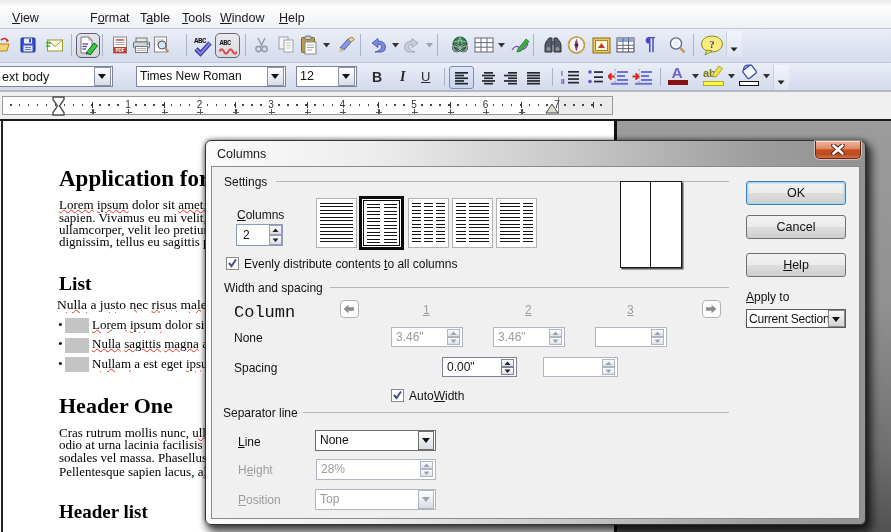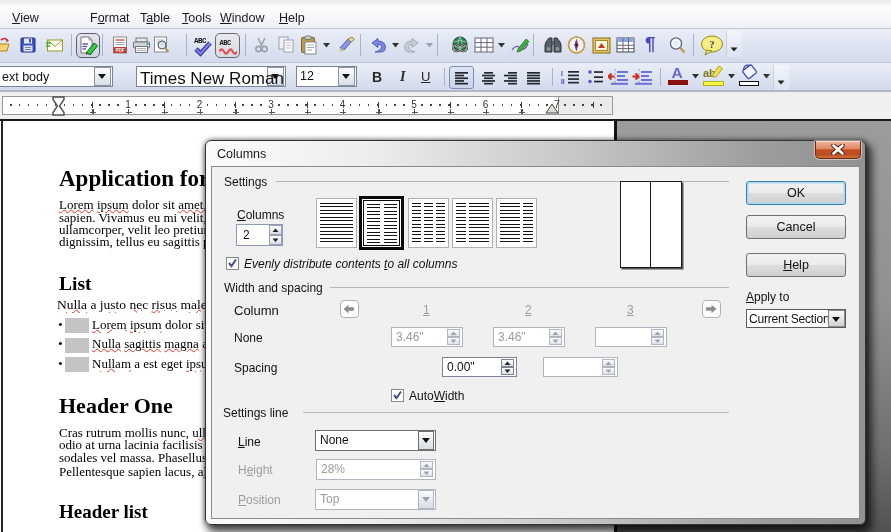--- a/index.html
+++ b/index.html
@@ -206,21 +206,21 @@
 <div class="abs" style="left:444px;top:68px;width:1px;height:18px;background:#a9b2c7;"></div>
 <div class="abs" style="left:552px;top:68px;width:1px;height:18px;background:#a9b2c7;"></div>
 <div class="abs" style="left:660px;top:68px;width:1px;height:18px;background:#a9b2c7;"></div>
 <div class="abs" style="left:-30px;top:66px;width:143px;height:21px;background:#fff;border:1px solid #7c8498;"></div>
 <div class="abs" style="left:94px;top:67px;width:17px;height:19px;background:linear-gradient(180deg,#fdfdfd,#d8dde8);border:1px solid #8b93a6;"></div>
 <div class="abs" style="left:98px;top:74px;width:0;height:0;border-left:4px solid transparent;border-right:4px solid transparent;border-top:5px solid #111;"></div>
 <div class="abs" style="left:2px;top:70px;font-size:12.5px;color:#111;">ext body</div>
 <div class="abs" style="left:136px;top:66px;width:150px;height:21px;background:#fff;border:1px solid #7c8498;"></div>
 <div class="abs" style="left:267px;top:67px;width:17px;height:19px;background:linear-gradient(180deg,#fdfdfd,#d8dde8);border:1px solid #8b93a6;"></div>
 <div class="abs" style="left:271px;top:74px;width:0;height:0;border-left:4px solid transparent;border-right:4px solid transparent;border-top:5px solid #111;"></div>
-<div class="abs" style="left:140px;top:69px;font-size:17px;color:#111;white-space:nowrap;">Times New Roman</div>
+<div class="abs" style="left:140px;top:69px;font-size:12px;color:#111;white-space:nowrap;">Times New Roman</div>
 <div class="abs" style="left:296px;top:66px;width:61px;height:21px;background:#fff;border:1px solid #7c8498;"></div>
 <div class="abs" style="left:338px;top:67px;width:17px;height:19px;background:linear-gradient(180deg,#fdfdfd,#d8dde8);border:1px solid #8b93a6;"></div>
 <div class="abs" style="left:342px;top:74px;width:0;height:0;border-left:4px solid transparent;border-right:4px solid transparent;border-top:5px solid #111;"></div>
 <div class="abs" style="left:300px;top:69px;font-size:12.5px;color:#111;white-space:nowrap;">12</div>
 <div class="abs" style="left:372px;top:69px;font-size:14px;font-weight:bold;color:#2a2a2a;">B</div>
 <div class="abs" style="left:400px;top:69px;font-size:14px;font-style:italic;font-family:'Liberation Serif',serif;color:#2a2a2a;"><b>I</b></div>
 <div class="abs" style="left:421px;top:69px;font-size:13px;color:#2a2a2a;text-decoration:underline;">U</div>
 <div class="abs" style="left:449px;top:66px;width:25px;height:23px;background:linear-gradient(180deg,#dee6f6,#c9d4ec);border:1px solid #7d8eb2;border-radius:3px;"></div>
 <svg style="left:455px;top:72px;" width="14" height="13" viewBox="0 0 14 13">
     <rect x="0" y="0" width="13" height="1.7" fill="#23272e"></rect>
@@ -609,24 +609,24 @@
       <line x1="4.0" y1="40.0" x2="23.7" y2="40.0"></line>
       <line x1="27.2" y1="40.0" x2="37.0" y2="40.0"></line>
       <line x1="4.0" y1="43.5" x2="23.7" y2="43.5"></line>
       <line x1="27.2" y1="43.5" x2="37.0" y2="43.5"></line>
     </g>
   </svg>
 <div class="abs" style="left:226px;top:257px;width:13px;height:13px;background:#fff;border:1px solid #8a8a8a;"></div>
 <svg style="left:227px;top:258px;" width="11" height="11" viewBox="0 0 11 11">
     <path d="M2 5 L4.5 8 L9 1.5" fill="none" stroke="#44518a" stroke-width="2"></path>
   </svg>
-<div class="abs" style="left:244px;top:257px;font-size:12px;color:#111;white-space:nowrap;font-style:italic;">Evenly distribute contents <u>t</u>o all columns</div>
+<div class="abs" style="left:244px;top:257px;font-size:12px;color:#111;white-space:nowrap;">Evenly distribute contents <u>t</u>o all columns</div>
 <div class="abs" style="left:224px;top:281px;font-size:12px;color:#111;white-space:nowrap;">Width and spacing</div>
 <div class="abs" style="left:330px;top:287px;width:399px;height:1px;background:#b6b6b6;"></div>
-<div class="abs" style="left:234px;top:303px;font-size:13px;color:#111;white-space:nowrap;">Column</div>
+<div class="abs" style="left:234px;top:303px;font-size:17px;color:#111;white-space:nowrap;font-family:Liberation Mono, monospace;">Column</div>
 <div class="abs" style="left:340px;top:300px;width:19px;height:18px;background:#fdfdfd;border:1.5px solid #b2b2b2;border-radius:4px;"></div>
 <svg style="left:343px;top:304px;" width="12" height="10" viewBox="0 0 11 9">
     <path d="M5 0.5 L5 3 L10 3 L10 6 L5 6 L5 8.5 L0.5 4.5 Z" fill="#8c8c8c"></path>
   </svg>
 <div class="abs" style="left:702px;top:300px;width:19px;height:18px;background:#fdfdfd;border:1.5px solid #b2b2b2;border-radius:4px;"></div>
 <svg style="left:705px;top:304px;" width="12" height="10" viewBox="0 0 11 9">
     <path d="M6 0.5 L6 3 L1 3 L1 6 L6 6 L6 8.5 L10.5 4.5 Z" fill="#8c8c8c"></path>
   </svg>
 <div class="abs" style="left:423px;top:303px;font-size:12px;color:#9c9c9c;text-decoration:underline;">1</div>
 <div class="abs" style="left:525px;top:303px;font-size:12px;color:#9c9c9c;text-decoration:underline;">2</div>
@@ -679,21 +679,21 @@
     <path d="M3.5 0.5 L6.5 4 L0.5 4 Z" fill="#9aa2b0"></path>
   </svg>
 <svg style="left:605px;top:369px;" width="7" height="5" viewBox="0 0 7 5">
     <path d="M0.5 0.5 L6.5 0.5 L3.5 4 Z" fill="#9aa2b0"></path>
   </svg>
 <div class="abs" style="left:391px;top:389px;width:13px;height:13px;background:#fff;border:1px solid #8a8a8a;"></div>
 <svg style="left:392px;top:390px;" width="11" height="11" viewBox="0 0 11 11">
     <path d="M2 5 L4.5 8 L9 1.5" fill="none" stroke="#44518a" stroke-width="2"></path>
   </svg>
 <div class="abs" style="left:409px;top:389px;font-size:12px;color:#111;white-space:nowrap;">Auto<u>W</u>idth</div>
-<div class="abs" style="left:223px;top:406px;font-size:12px;color:#111;white-space:nowrap;">Settings line</div>
+<div class="abs" style="left:223px;top:406px;font-size:12px;color:#111;white-space:nowrap;">Separator line</div>
 <div class="abs" style="left:303px;top:412px;width:426px;height:1px;background:#b6b6b6;"></div>
 <div class="abs" style="left:238px;top:435px;font-size:12px;color:#111;white-space:nowrap;"><u>L</u>ine</div>
 <div class="abs" style="left:315px;top:430px;width:121px;height:21px;background:#fff;border:1px solid #6e6e6e;"></div>
 <div class="abs" style="left:320px;top:433px;font-size:12px;color:#111;">None</div>
 <div class="abs" style="left:418px;top:431px;width:16px;height:19px;background:linear-gradient(180deg,#fdfdfd,#d8dce5);border:1px solid #6e6e6e;"></div>
 <div class="abs" style="left:422px;top:438px;width:0;height:0;border-left:4px solid transparent;border-right:4px solid transparent;border-top:5px solid #111;"></div>
 <div class="abs" style="left:238px;top:463px;font-size:12px;color:#9c9c9c;white-space:nowrap;">H<u>e</u>ight</div>
 <div class="abs" style="left:316px;top:459px;width:120px;height:21px;background:#fff;border:1px solid #b0b5c2;"></div>
 <div class="abs" style="left:321px;top:462px;font-size:12px;color:#9c9c9c;">28%</div>
 <div class="abs" style="left:420px;top:461px;width:13px;height:8px;background:linear-gradient(180deg,#fefefe,#dde1ea);border:1px solid #b0b5c2;"></div>

